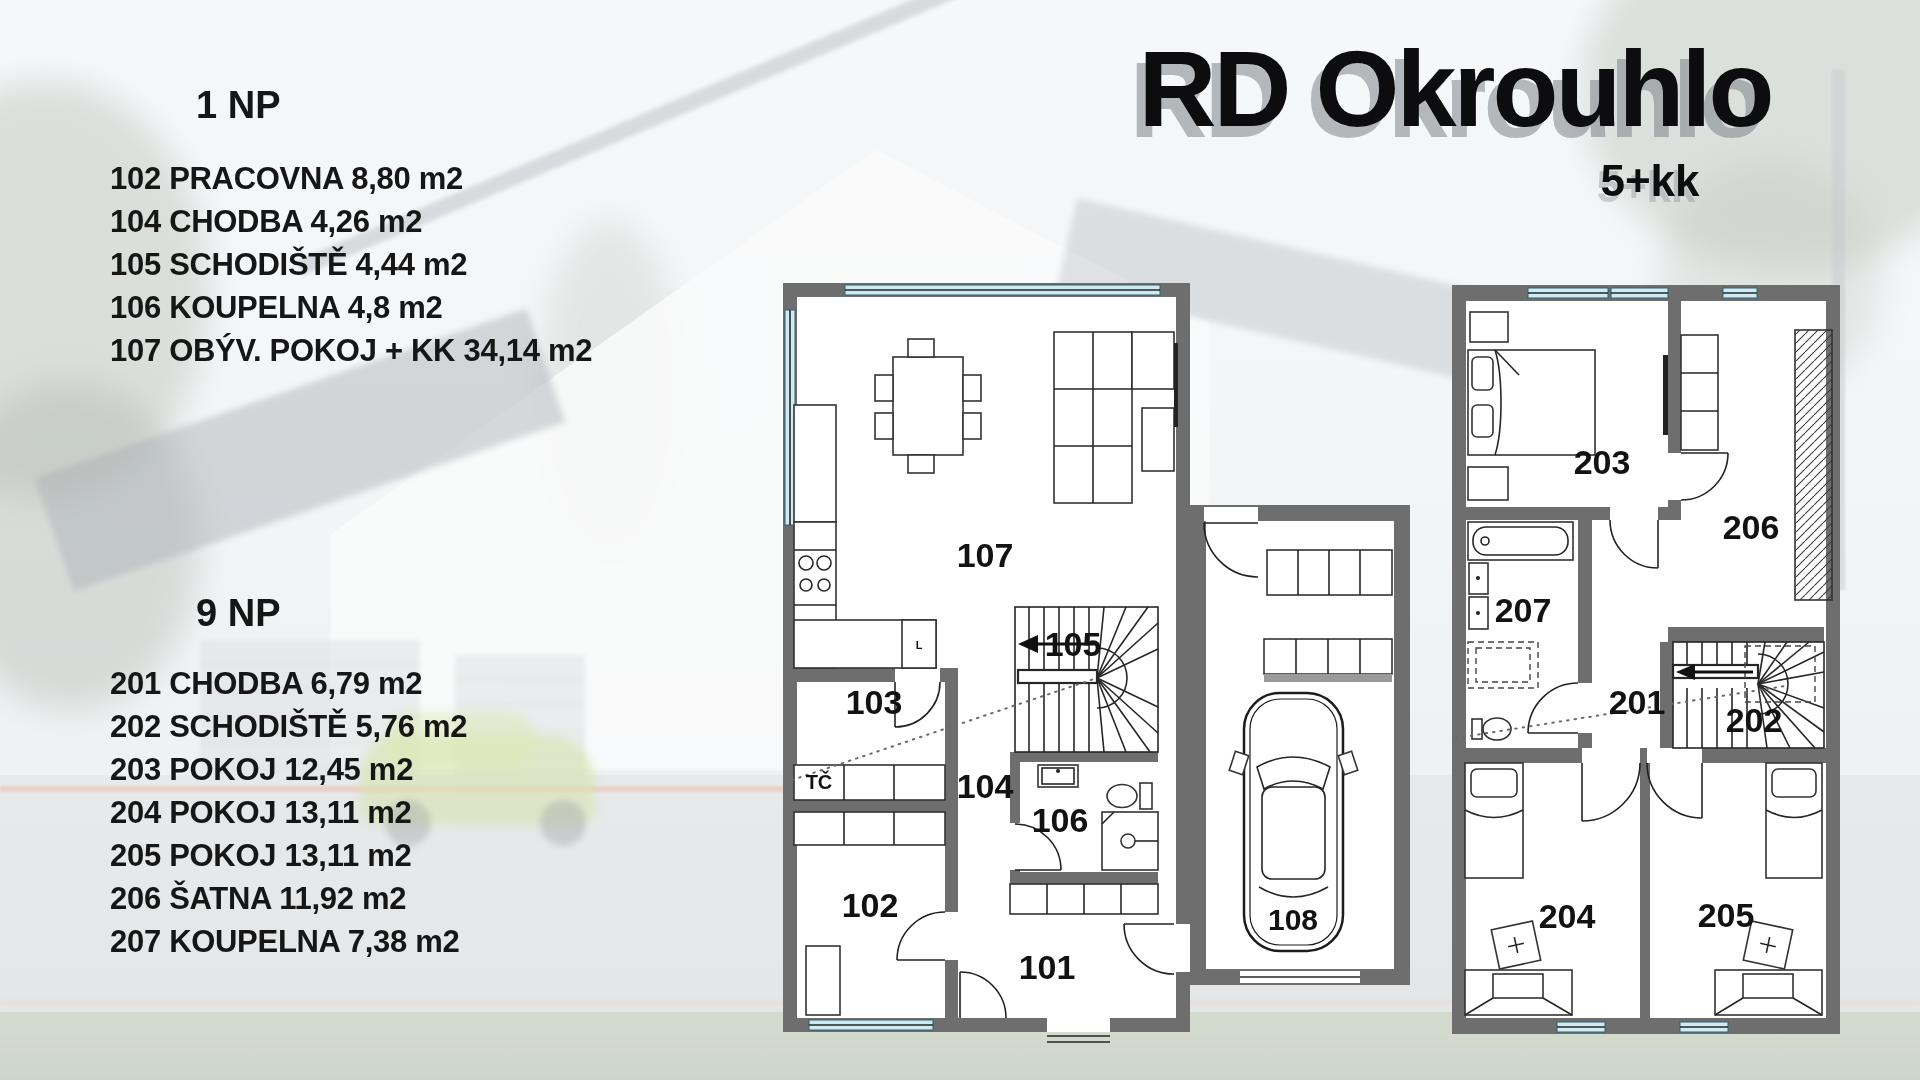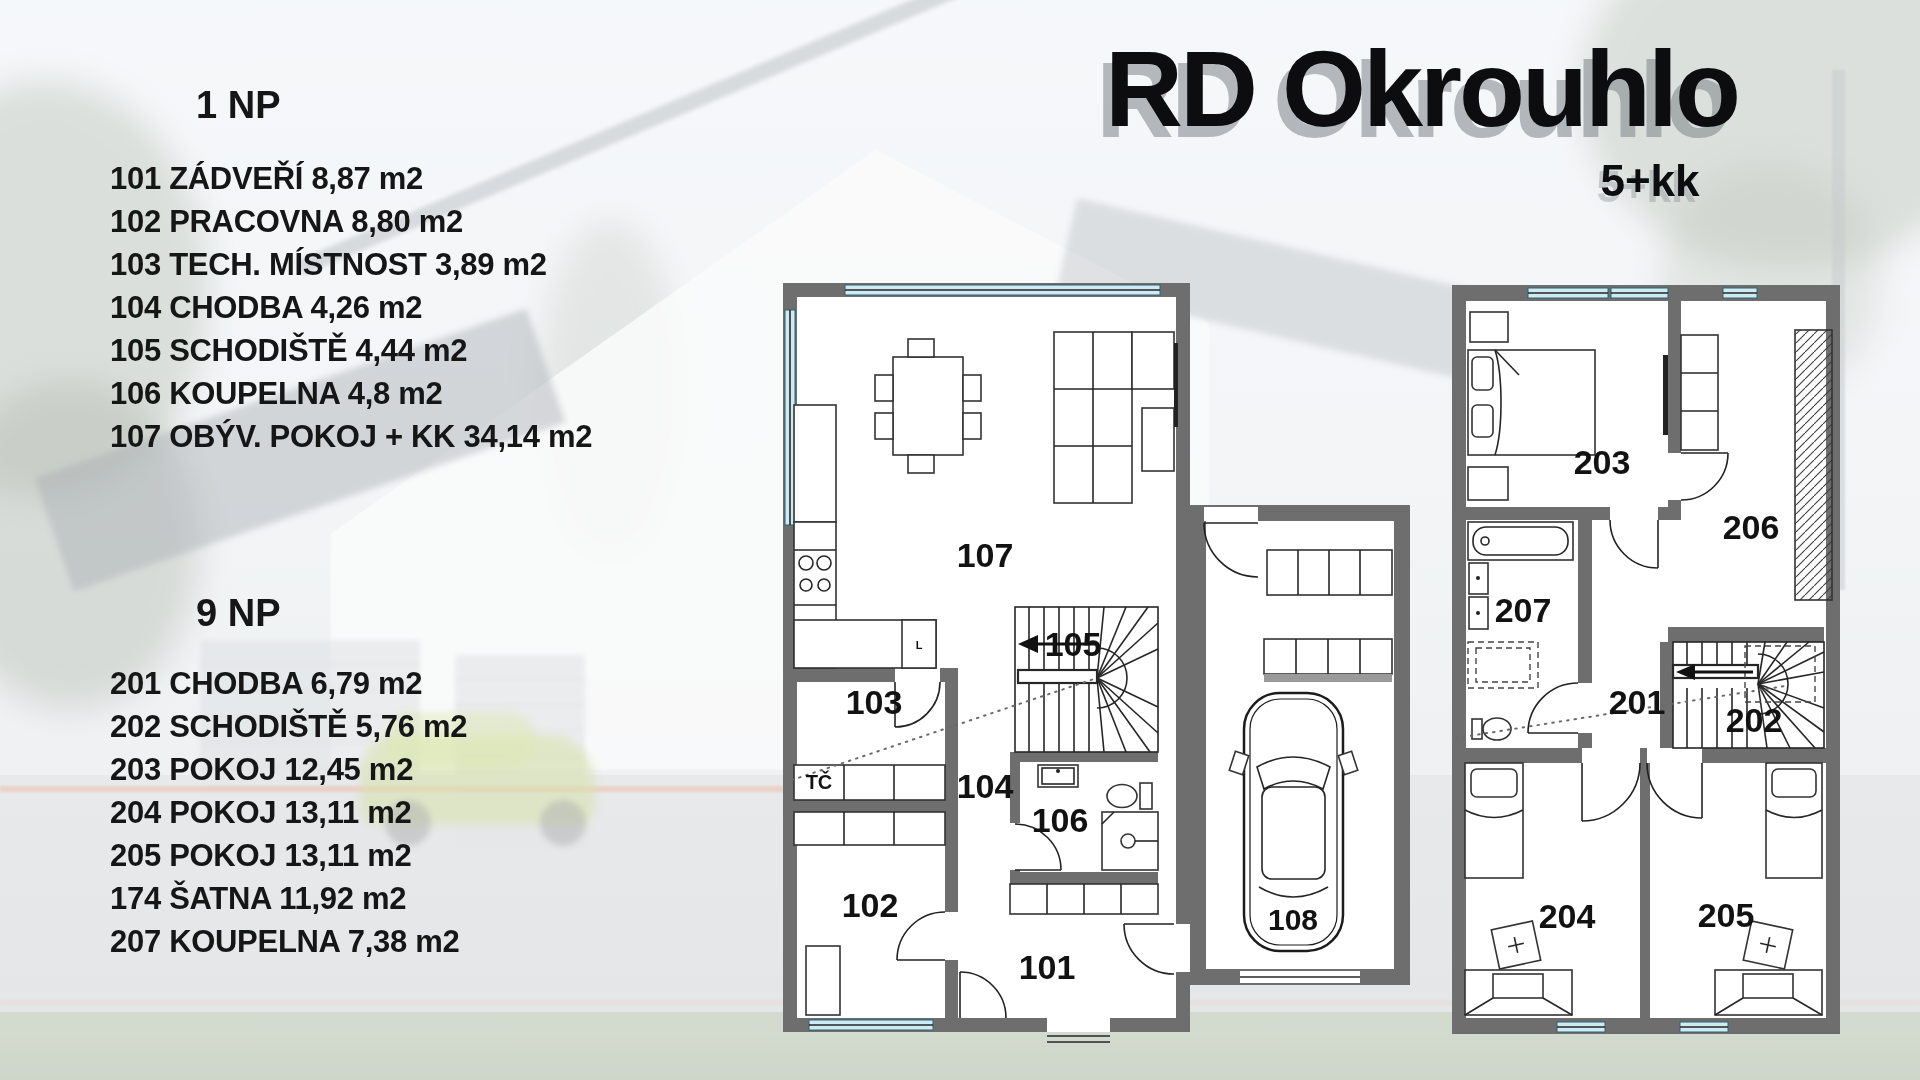--- a/index.html
+++ b/index.html
@@ -35,21 +35,21 @@
             border-radius:40px 46px 18px 18px;filter:blur(4px);}
   .car-roof{left:385px;top:712px;width:150px;height:55px;background:#b4cc52;opacity:.5;
             border-radius:26px;filter:blur(4px);}
   .wheel{width:46px;height:46px;border-radius:50%;background:#3a3f42;opacity:.45;filter:blur(3px);}
   .w1{left:385px;top:800px;} .w2{left:540px;top:800px;}
   .grass{left:0;top:1012px;width:1920px;height:68px;
          background:linear-gradient(180deg,#9aa98b,#87997a);opacity:.9;}
   .wash{position:absolute;inset:0;background:rgba(255,255,255,.56);}
   
   .page-title{position:absolute;left:1105px;top:26px;width:700px;margin:0;
-      text-align:left;font-size:108px;font-weight:700;letter-spacing:-3px;color:#0d0d0f;
+      text-align:center;font-size:108px;font-weight:700;letter-spacing:-3px;color:#0d0d0f;
       text-shadow:-9px 11px 0 rgba(125,131,137,.55);}
   .page-subtitle{position:absolute;left:1555px;top:156px;width:190px;text-align:center;
       font-size:44px;font-weight:700;color:#0d0d0f;
       text-shadow:-4px 6px 0 rgba(125,131,137,.35);}
   .floor-heading{position:absolute;left:196px;font-size:38px;font-weight:700;color:#161616;}
   .fh1{top:84px;text-align:right;} .fh2{top:592px;}
   .room-list{position:absolute;left:110px;margin:0;padding:0;list-style:none;}
   .rl1{top:157px;} .rl2{top:662px;}
   .room-list li{font-size:31px;font-weight:700;line-height:43px;color:#161616;
       letter-spacing:-.3px;white-space:nowrap;}
@@ -98,36 +98,34 @@
     <div class="bg-el wheel w2"></div>
     <div class="bg-el grass"></div>
     <div class="wash"></div>
   </div>
 
   <h1 class="page-title">RD Okrouhlo</h1>
   <div class="page-subtitle">5+kk</div>
 
   <div class="floor-heading fh1">1 NP</div>
   <ul class="room-list rl1">
-    <li>101 ZÁDVEŘÍ 8,87 m2</li>
     <li>102 PRACOVNA 8,80 m2</li>
-    <li>103 TECH. MÍSTNOST 3,89 m2</li>
     <li>104 CHODBA 4,26 m2</li>
     <li>105 SCHODIŠTĚ 4,44 m2</li>
     <li>106 KOUPELNA 4,8 m2</li>
     <li>107 OBÝV. POKOJ + KK 34,14 m2</li>
   </ul>
   <div class="floor-heading fh2">9 NP</div>
   <ul class="room-list rl2">
     <li>201 CHODBA 6,79 m2</li>
     <li>202 SCHODIŠTĚ 5,76 m2</li>
     <li>203 POKOJ 12,45 m2</li>
     <li>204 POKOJ 13,11 m2</li>
     <li>205 POKOJ 13,11 m2</li>
-    <li>174 ŠATNA 11,92 m2</li>
+    <li>206 ŠATNA 11,92 m2</li>
     <li>207 KOUPELNA 7,38 m2</li>
   </ul>
 
   <svg class="plan1" width="650" height="790" viewBox="0 0 650 790">
 
     <g>
       <rect class="floor" x="13" y="8" width="407" height="749"></rect>
       <rect class="wall" x="13" y="8" width="407" height="14"></rect>
       <rect class="wall" x="13" y="8" width="14" height="749"></rect>
       <rect class="wall" x="406" y="8" width="14" height="749"></rect>

